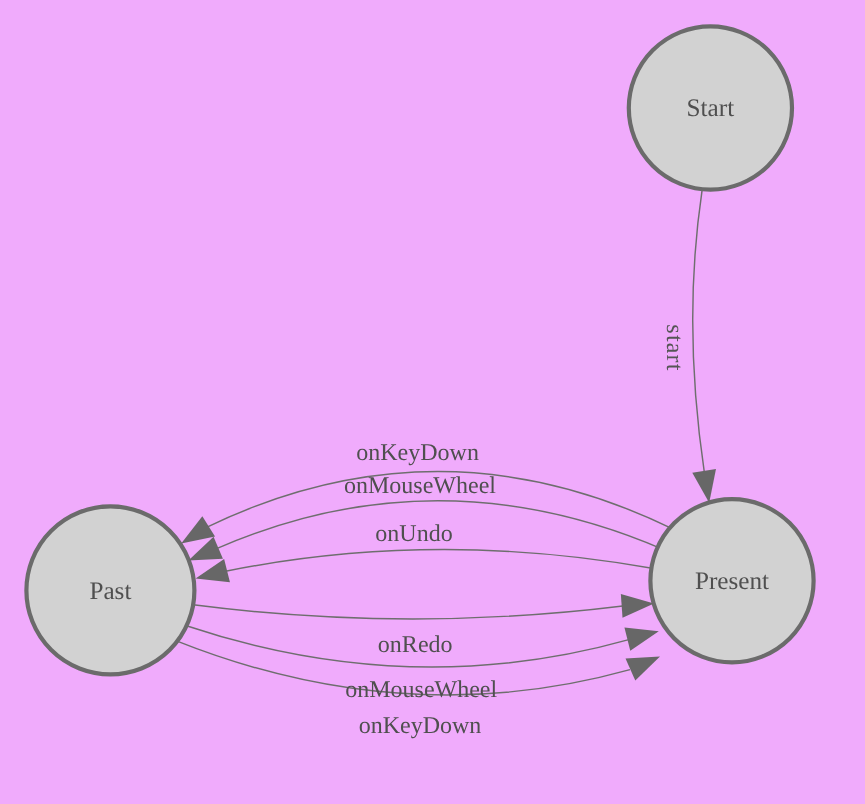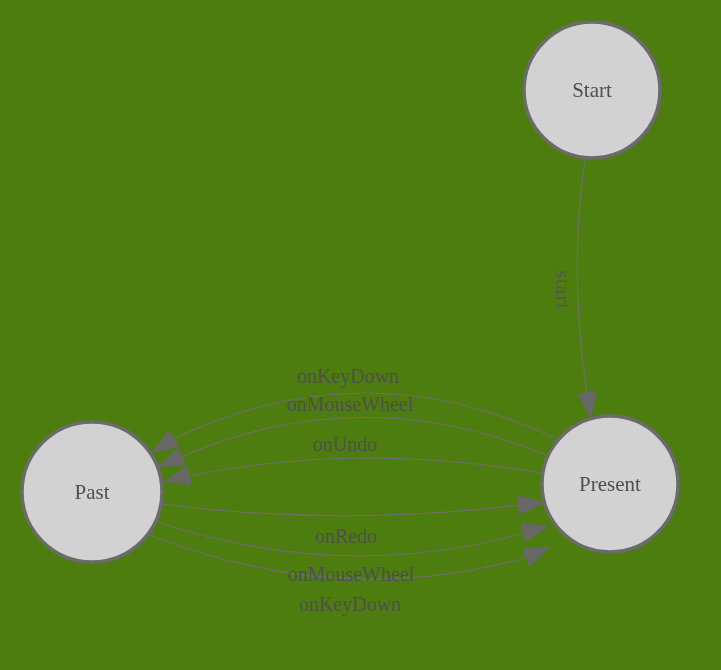--- a/index.html
+++ b/index.html
@@ -8,21 +8,21 @@
     background: #ffffff;
     width: 721px;
     height: 670px;
     overflow: hidden;
     font-family: "Liberation Serif", "DejaVu Serif", serif;
   }
   .diagram-canvas {
     position: relative;
     width: 721px;
     height: 670px;
-    background: #4d7c0f;
+    background: #f0abfc;
   }
   svg { display: block; }
   .edge {
     fill: none;
     stroke: #6e6e6e;
     stroke-width: 1.2;
   }
   .node-circle {
     stroke: #6b6b6b;
     stroke-width: 3.5;

